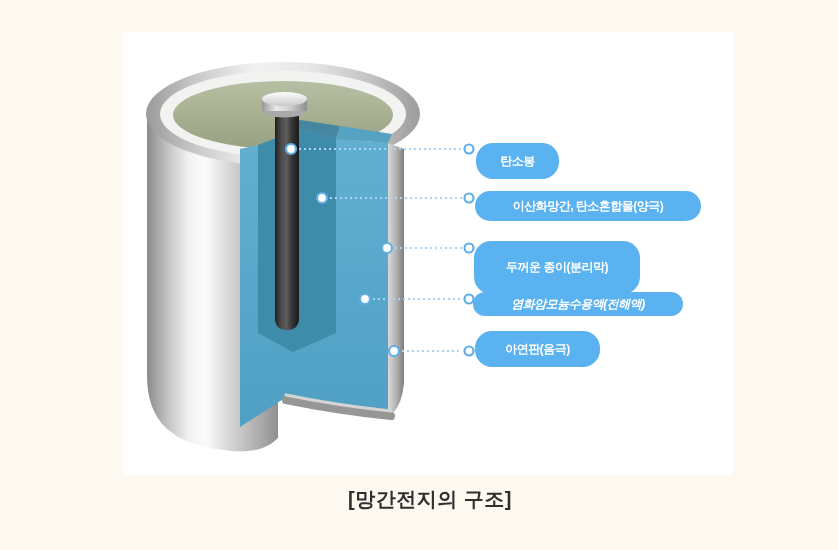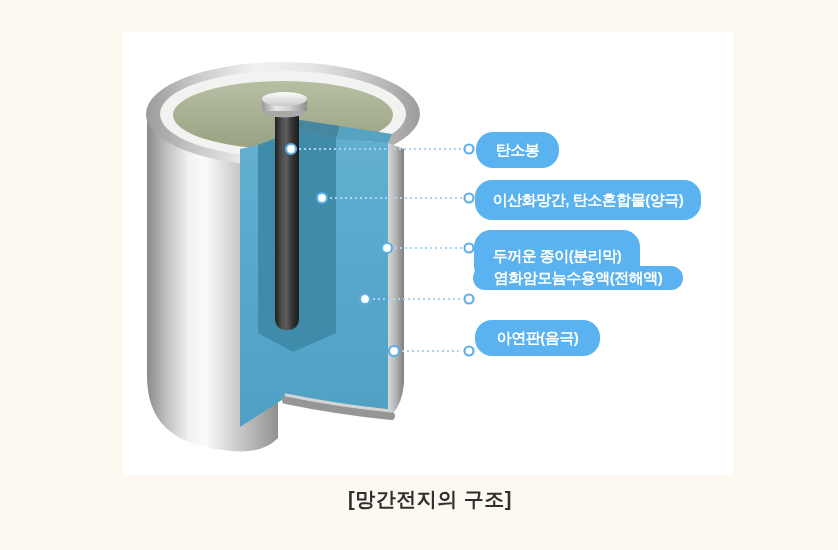--- a/index.html
+++ b/index.html
@@ -10,29 +10,30 @@
   }
   .panel{
     position:absolute;left:123px;top:32px;width:610px;height:443px;
     background:#FFFFFF;
   }
   svg.diagram{position:absolute;left:0;top:0;}
   .pill{
     position:absolute;
     background:#5AB2F0;color:#FFFFFF;
     border-radius:17px;
-    font-size:15px;font-weight:bold;
+    font-size:12px;font-weight:bold;
     display:flex;align-items:center;justify-content:center;
     white-space:nowrap;overflow:hidden;
     letter-spacing:-0.5px;
+    margin-top:11px;
   }
   .pill-0{left:476px;top:132px;width:83px;height:36px;}
-  .pill-1{left:475px;top:180px;width:226px;height:40px;}
+  .pill-1{left:475px;top:180px;width:226px;height:30px;}
   .pill-2{left:474px;top:230px;width:166px;height:53px;}
-  .pill-3{left:473px;top:266px;width:210px;height:24px;}
+  .pill-3{left:473px;top:281px;width:210px;height:24px;font-style:italic;}
   .pill-4{left:475px;top:320px;width:125px;height:36px;}
   .caption{
     position:absolute;left:430px;top:486px;transform:translateX(-50%);
     font-size:20px;font-weight:bold;color:#2F2F2F;
     white-space:nowrap;letter-spacing:0.5px;
   }
 </style>
 </head>
 <body>
 

